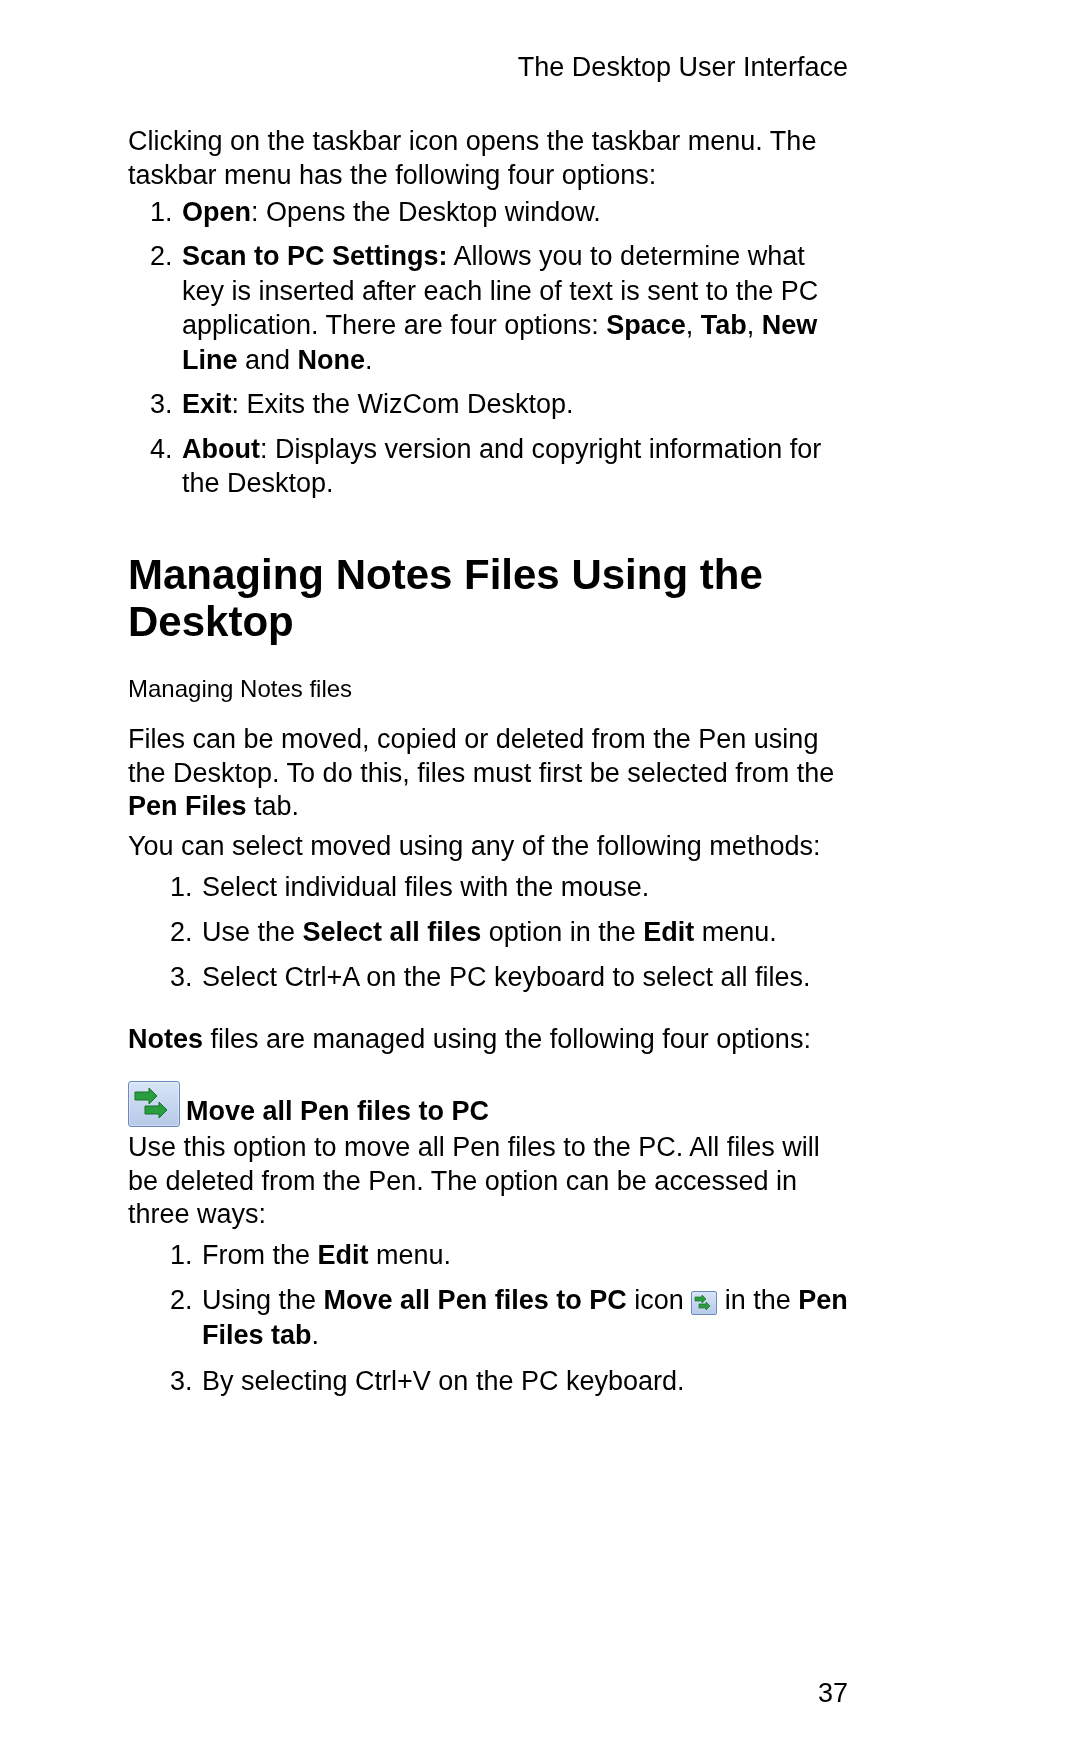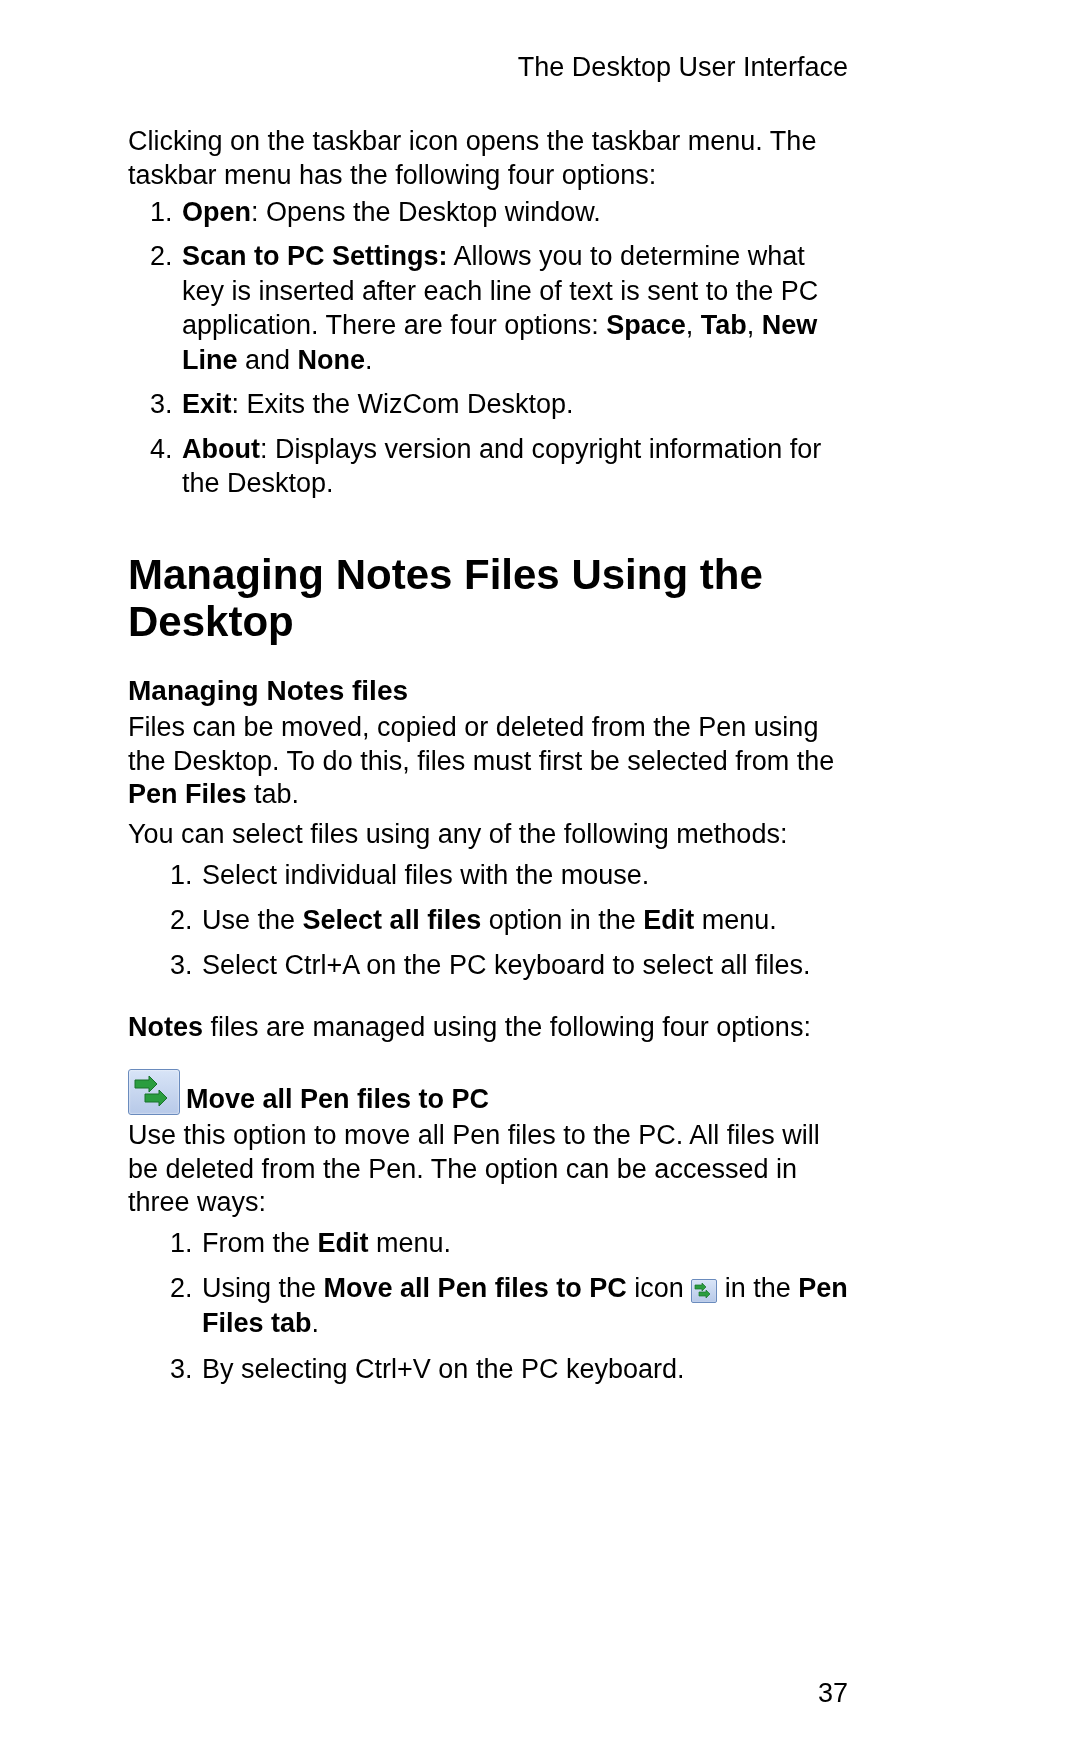--- a/index.html
+++ b/index.html
@@ -46,23 +46,23 @@
     padding-left: 2px;
     margin-bottom: 10px;
   }
   .h1 {
     font-size: 42px;
     font-weight: bold;
     line-height: 1.12;
     margin: 50px 0 30px 0;
   }
   .h2 {
-    font-size: 28px;
-    font-weight: bold;
-    margin: 18px 0 4px 0;
+    font-size: 24px;
+    font-weight: normal;
+    margin: 18px 0 20px 0;
   }
   .para {
     font-size: 27px;
     line-height: 1.25;
     margin: 0 0 6px 0;
   }
   .para.spaced {
     margin-top: 20px;
   }
   .option-heading {
@@ -140,21 +140,21 @@
   </ol>
 
   <div class="h1">Managing Notes Files Using the Desktop</div>
 
   <div class="h2">Managing Notes files</div>
 
   <div class="para">
     <span>Files can be moved, copied or deleted from the Pen using the Desktop. To do this, files must first be selected from the </span><span class="b">Pen Files</span><span> tab.</span>
   </div>
 
-  <div class="para">You can select files using any of the following methods:</div>
+  <div class="para">You can select moved using any of the following methods:</div>
 
   <ol class="methods">
     <li>Select individual files with the mouse.</li>
     <li>
       <span>Use the </span><span class="b">Select all files</span><span> option in the </span><span class="b">Edit</span><span> menu.</span>
     </li>
     <li>Select Ctrl+A on the PC keyboard to select all files.</li>
   </ol>
 
   <div class="para spaced">

